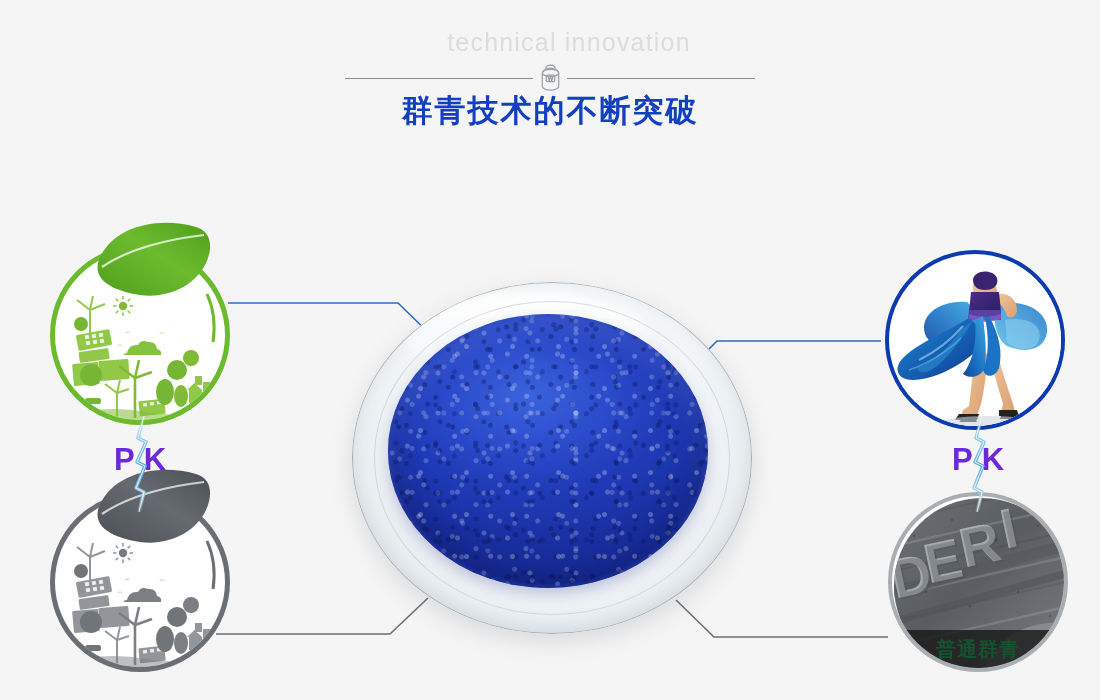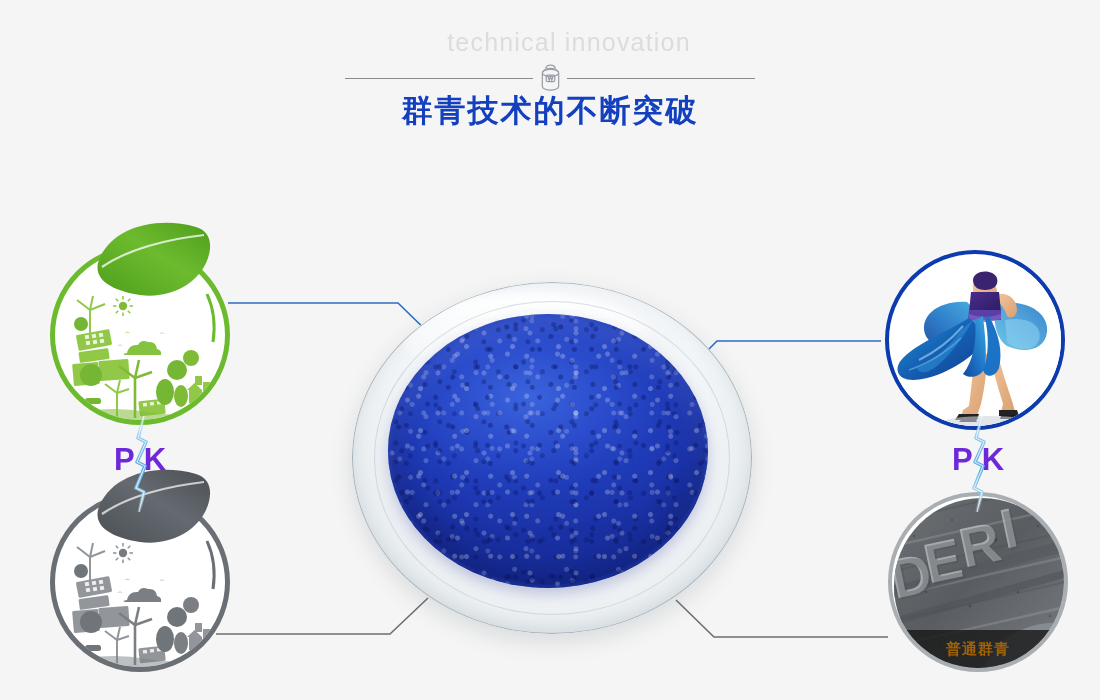--- a/index.html
+++ b/index.html
@@ -227,22 +227,22 @@
     border: 4px solid #a9aeb2;
   }
 
   .caption-bar {
     position: absolute;
     left: 0;
     bottom: 0;
     width: 100%;
     height: 38px;
     background: rgba(25,25,25,0.82);
-    color: #a16207;
-    font-size: 15px;
+    color: #14532d;
+    font-size: 20px;
     font-weight: bold;
     display: flex;
     align-items: center;
     justify-content: center;
     letter-spacing: 1px;
     z-index: 4;
   }
 
   
   .pk {

